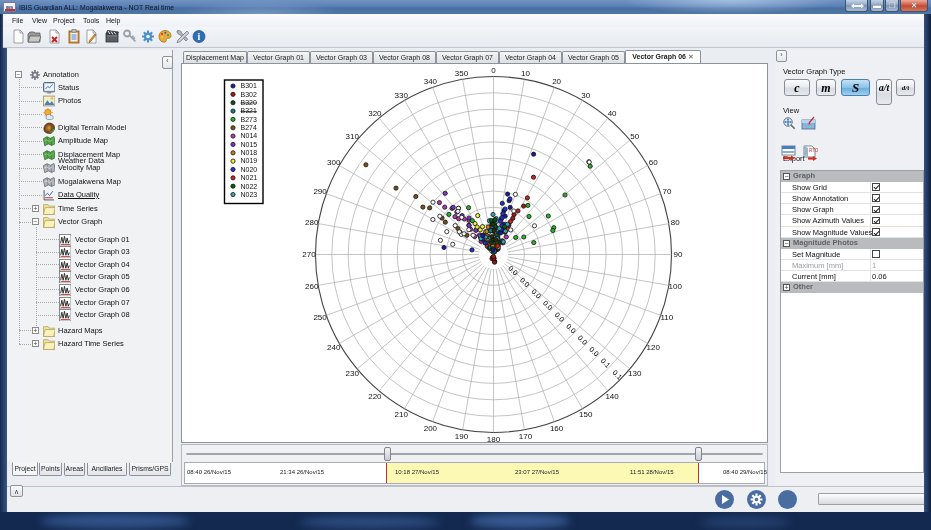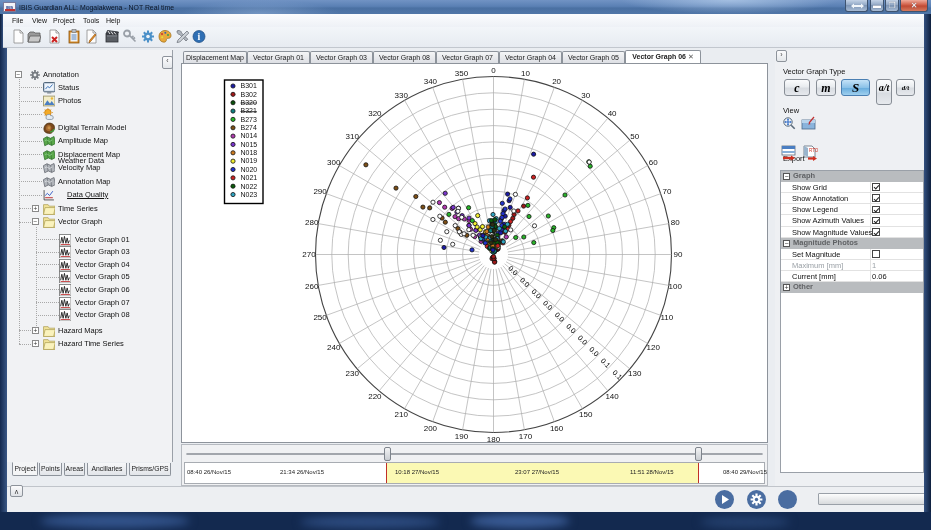--- a/index.html
+++ b/index.html
@@ -238,30 +238,30 @@
         </svg></span>
       <span style="position:absolute;left:55px;top:1px;">Velocity Map</span>
     </div>
     <div class="trow" style="top:125.5px;">
       <span style="position:absolute;left:16px;top:5.5px;width:23px;border-top:1px dotted #a8a8a8;"></span>
       <span style="position:absolute;left:40px;top:0;"><svg width="12" height="12" viewBox="0 0 11 11" style="vertical-align:-2px;">
           <path d="M0.3 3.4L3.6 1.6l3.2 1.4 3.3-1.6 1.3 6.4-3.3 1.8-3.2-1.4-3.3 1.6z" fill="#b0b4ba" stroke="#62676e" stroke-width="0.7"></path>
           <path d="M3.8 1.7l.8 6.4M7 3.1l.9 6.3" stroke="#62676e" stroke-width="0.6"></path>
           <path d="M1.5 5.5l2-1 2.5 1.5 2.5-1.5" stroke="#e2e5e9" stroke-width="0.7" fill="none"></path>
         </svg></span>
-      <span style="position:absolute;left:55px;top:1px;">Annotation Map</span>
+      <span style="position:absolute;left:55px;top:1px;">Mogalakwena Map</span>
     </div>
     <div class="trow" style="top:139.0px;">
       <span style="position:absolute;left:16px;top:5.5px;width:23px;border-top:1px dotted #a8a8a8;"></span>
       <span style="position:absolute;left:40px;top:0;"><svg width="12" height="12" viewBox="0 0 11 11" style="vertical-align:-2px;">
           <path d="M1 1v9h9" stroke="#444" stroke-width="0.8" fill="none"></path>
           <path d="M2 6l2-2 2 2 3-4" stroke="#3b62c8" stroke-width="0.9" fill="none"></path>
           <path d="M2 8h7" stroke="#c03030" stroke-width="0.9"></path>
         </svg></span>
-      <span style="position:absolute;left:64px;top:1px;text-decoration:underline;">Data Quality</span>
+      <span style="position:absolute;left:55px;top:1px;text-decoration:underline;">Data Quality</span>
     </div>
     <div class="trow" style="top:152.5px;">
       <span style="position:absolute;left:16px;top:5.5px;width:14px;border-top:1px dotted #a8a8a8;"></span>
       <span style="position:absolute;left:29px;top:2px;width:7px;height:7px;border:1px solid #8a8a8a;background:#fff;text-align:center;line-height:6px;font-size:6.5px;color:#333;">+</span>
       <span style="position:absolute;left:40px;top:0;"><svg width="12" height="12" viewBox="0 0 11 11" style="vertical-align:-2px;">
           <path d="M0.5 1.5h4.2l1 1.4h5.3v7.6H0.5z" fill="#f1e398" stroke="#b0a258" stroke-width="0.7"></path>
           <path d="M0.5 10.5L1.9 4.2h9.3l-1.4 6.3z" fill="#faf2bc" stroke="#b0a258" stroke-width="0.7"></path>
         </svg></span>
       <span style="position:absolute;left:55px;top:1px;">Time Series</span>
     </div>
@@ -792,21 +792,21 @@
         <span class="nm" style="color:#111;">Show Grid</span>
         <span class="cb on"></span>
       </div>
       <div class="prow" style="top:21.8px;">
         <span class="vline"></span>
         <span class="nm" style="color:#111;">Show Annotation</span>
         <span class="cb on"></span>
       </div>
       <div class="prow" style="top:33.1px;">
         <span class="vline"></span>
-        <span class="nm" style="color:#111;">Show Legend</span>
+        <span class="nm" style="color:#111;">Show Graph</span>
         <span class="cb on"></span>
       </div>
       <div class="prow" style="top:44.4px;">
         <span class="vline"></span>
         <span class="nm" style="color:#111;">Show Azimuth Values</span>
         <span class="cb on"></span>
       </div>
       <div class="prow" style="top:55.7px;">
         <span class="vline"></span>
         <span class="nm" style="color:#111;text-align:right;">Show Magnitude Values</span>

